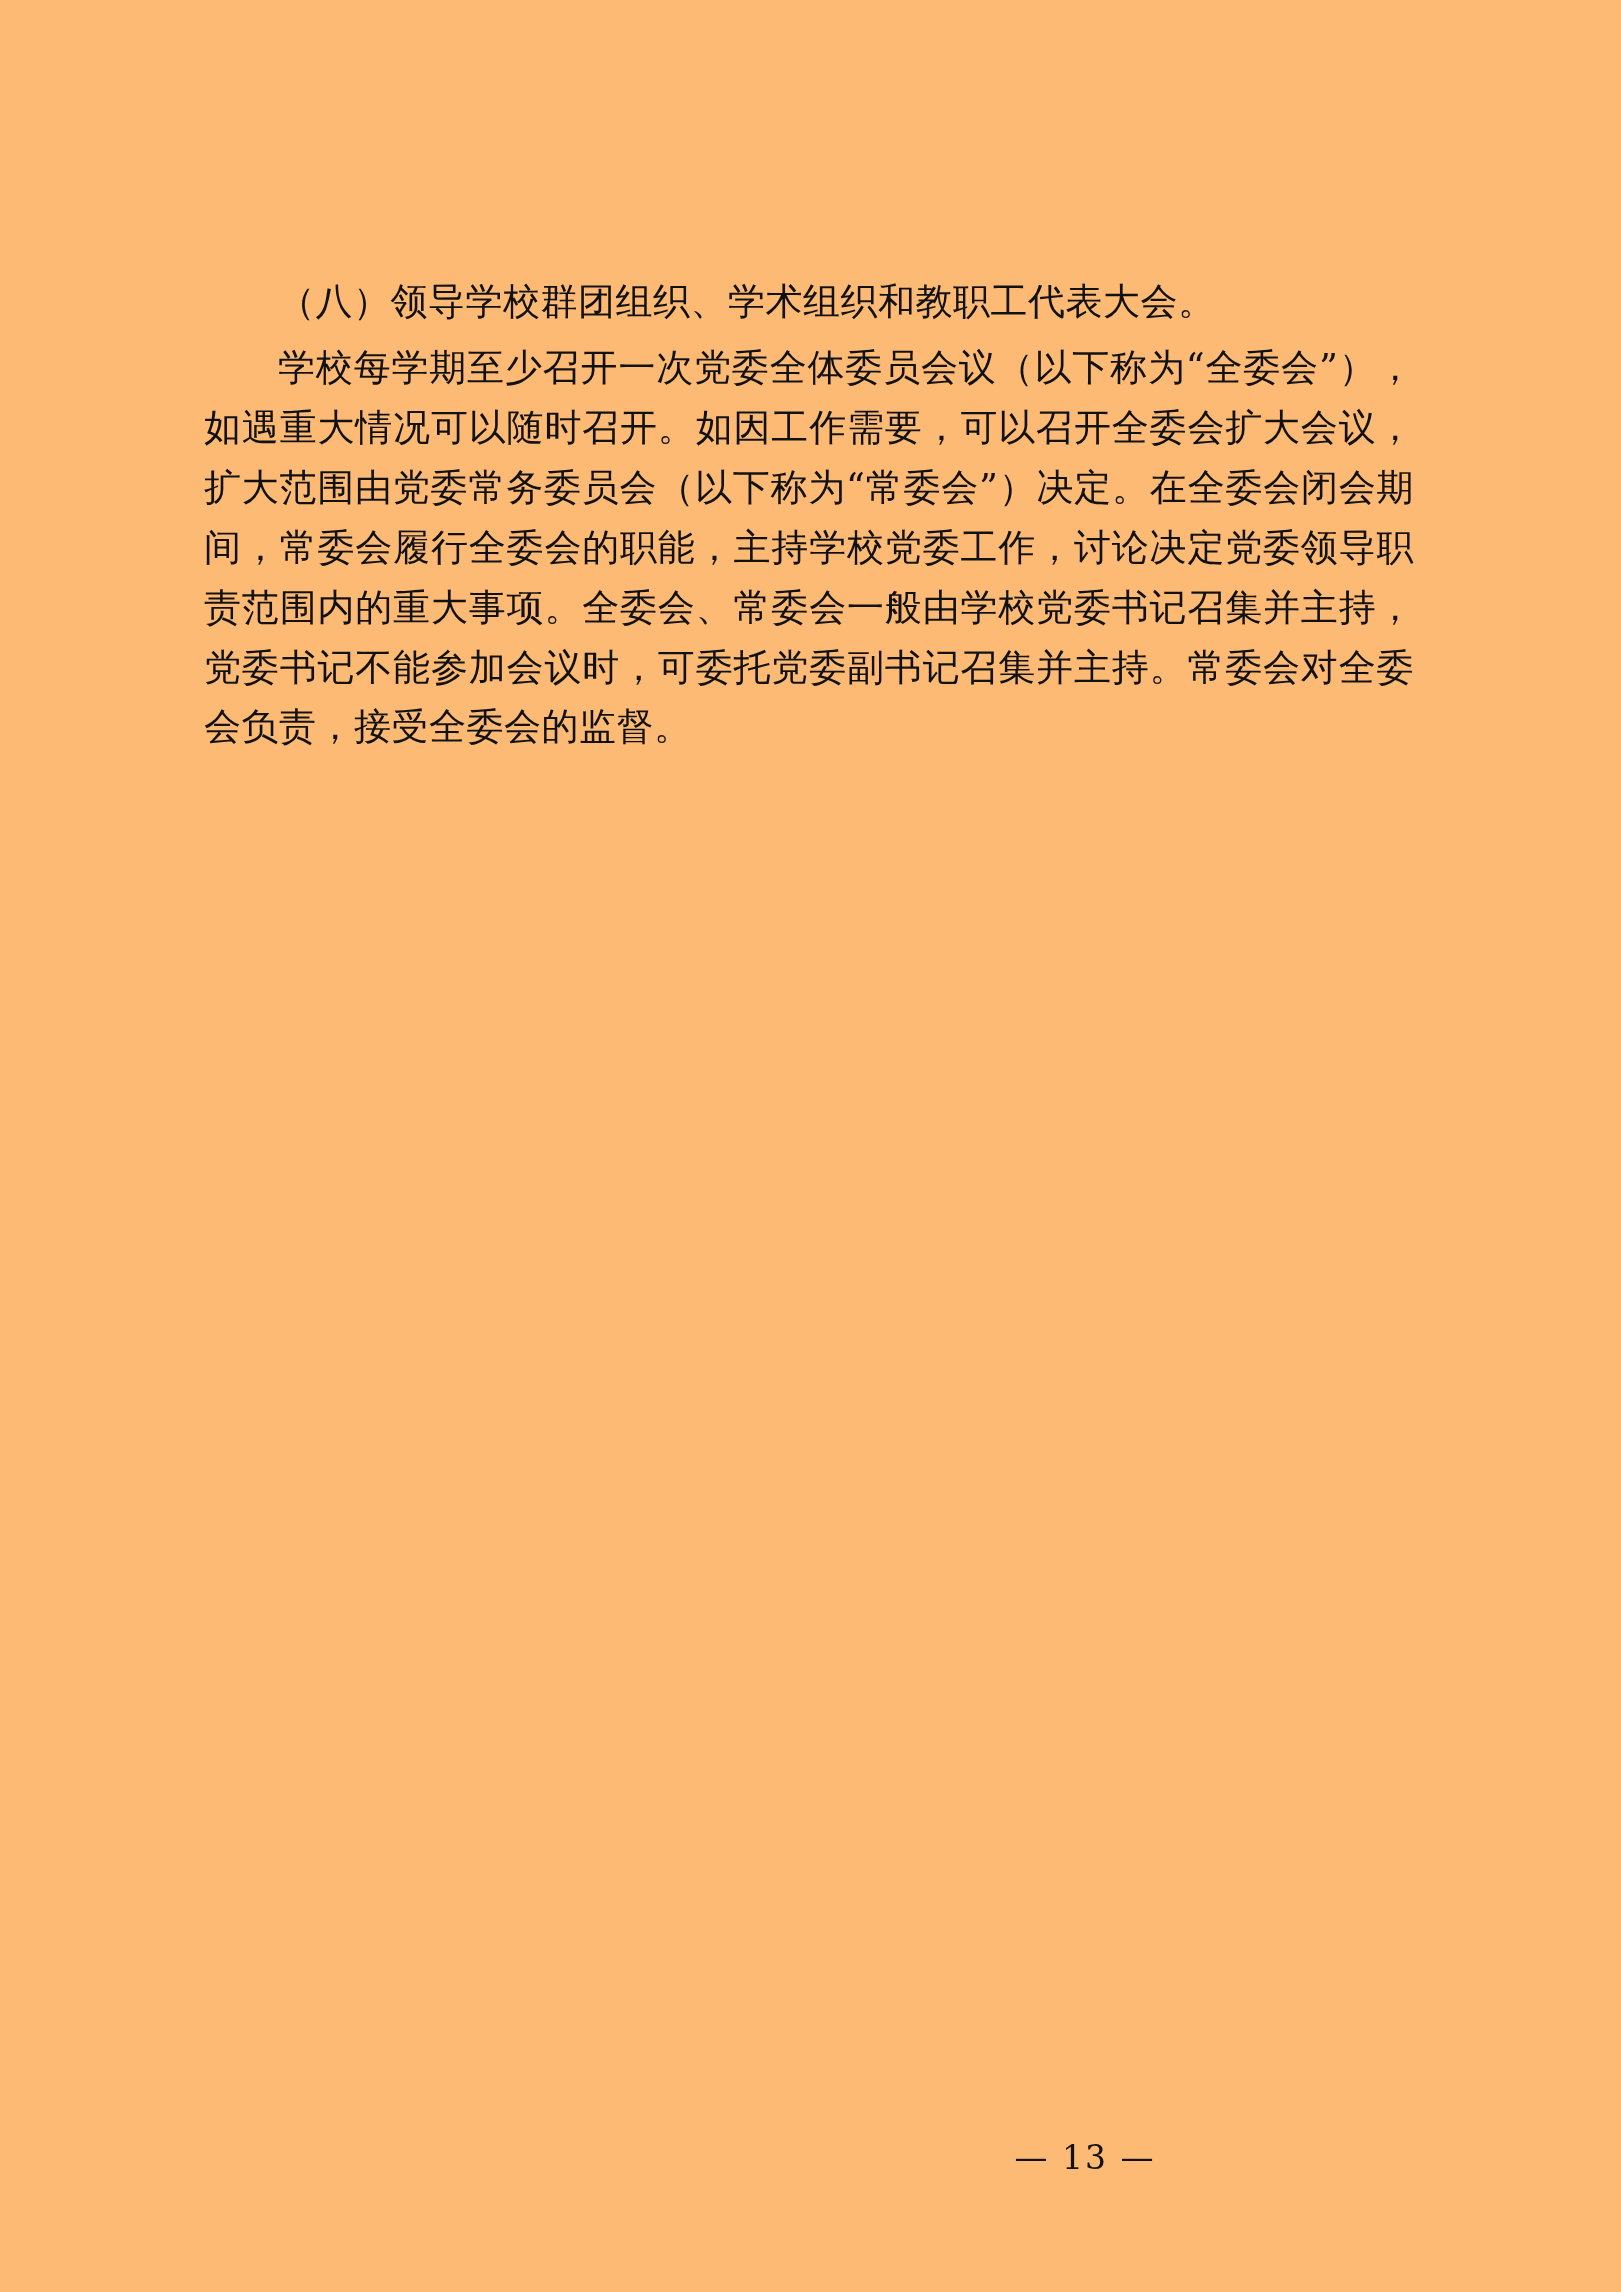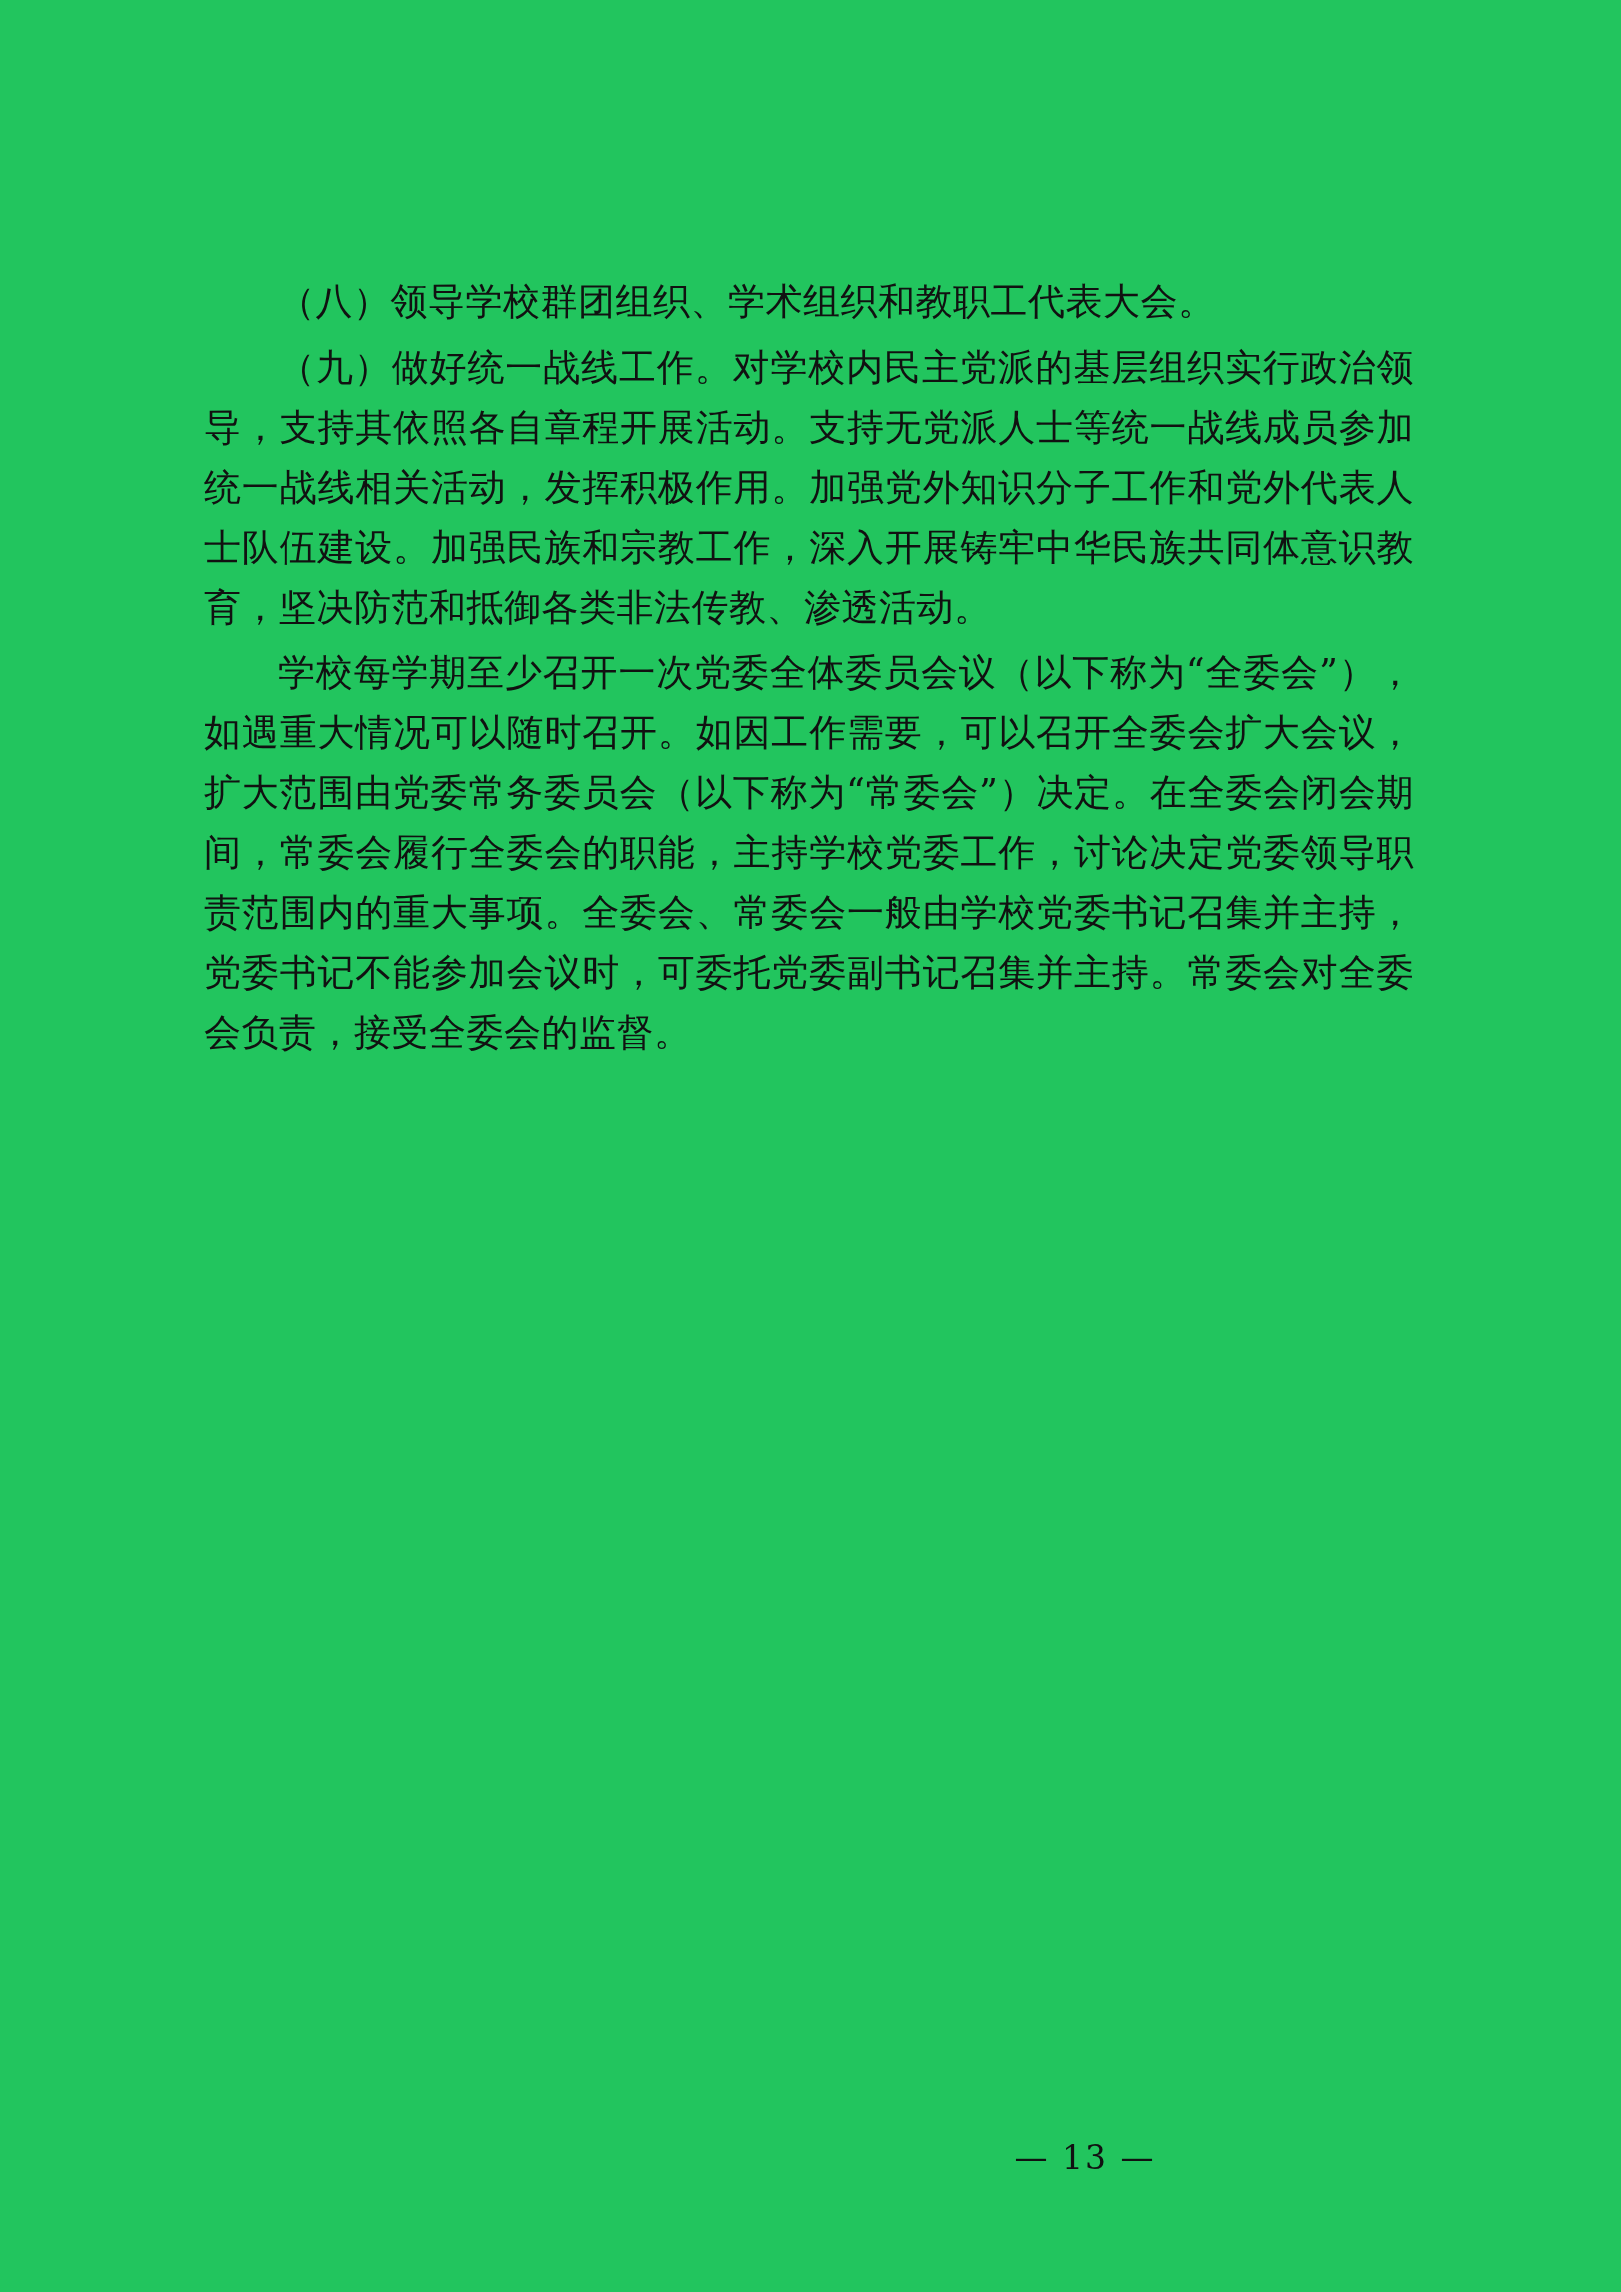--- a/index.html
+++ b/index.html
@@ -3,21 +3,21 @@
 <meta charset="utf-8">
 <style>
   html, body {
     margin: 0;
     padding: 0;
     background: #ffffff;
   }
   .page {
     width: 1621px;
     height: 2293px;
-    background: #22c55e;
+    background: #fdba74;
     position: relative;
     box-sizing: border-box;
     font-family: "DejaVu Serif", "Liberation Serif", serif;
     color: #111111;
     overflow: hidden;
   }
   .content {
     position: absolute;
     left: 204px;
     top: 272px;
@@ -49,18 +49,17 @@
     color: #111111;
     padding-left: 549px;
   }
 </style>
 </head>
 <body>
 
 <div class="page">
   <div class="content">
     <p class="para indent">（八）领导学校群团组织、学术组织和教职工代表大会。</p>
-    <p class="para indent">（九）做好统一战线工作。对学校内民主党派的基层组织实行政治领导，支持其依照各自章程开展活动。支持无党派人士等统一战线成员参加统一战线相关活动，发挥积极作用。加强党外知识分子工作和党外代表人士队伍建设。加强民族和宗教工作，深入开展铸牢中华民族共同体意识教育，坚决防范和抵御各类非法传教、渗透活动。</p>
     <p class="para indent">学校每学期至少召开一次党委全体委员会议（以下称为“全委会”），如遇重大情况可以随时召开。如因工作需要，可以召开全委会扩大会议，扩大范围由党委常务委员会（以下称为“常委会”）决定。在全委会闭会期间，常委会履行全委会的职能，主持学校党委工作，讨论决定党委领导职责范围内的重大事项。全委会、常委会一般由学校党委书记召集并主持，党委书记不能参加会议时，可委托党委副书记召集并主持。常委会对全委会负责，接受全委会的监督。</p>
   </div>
   <div class="page-number">— 13 —</div>
 </div>
 
 
 </body></html>

